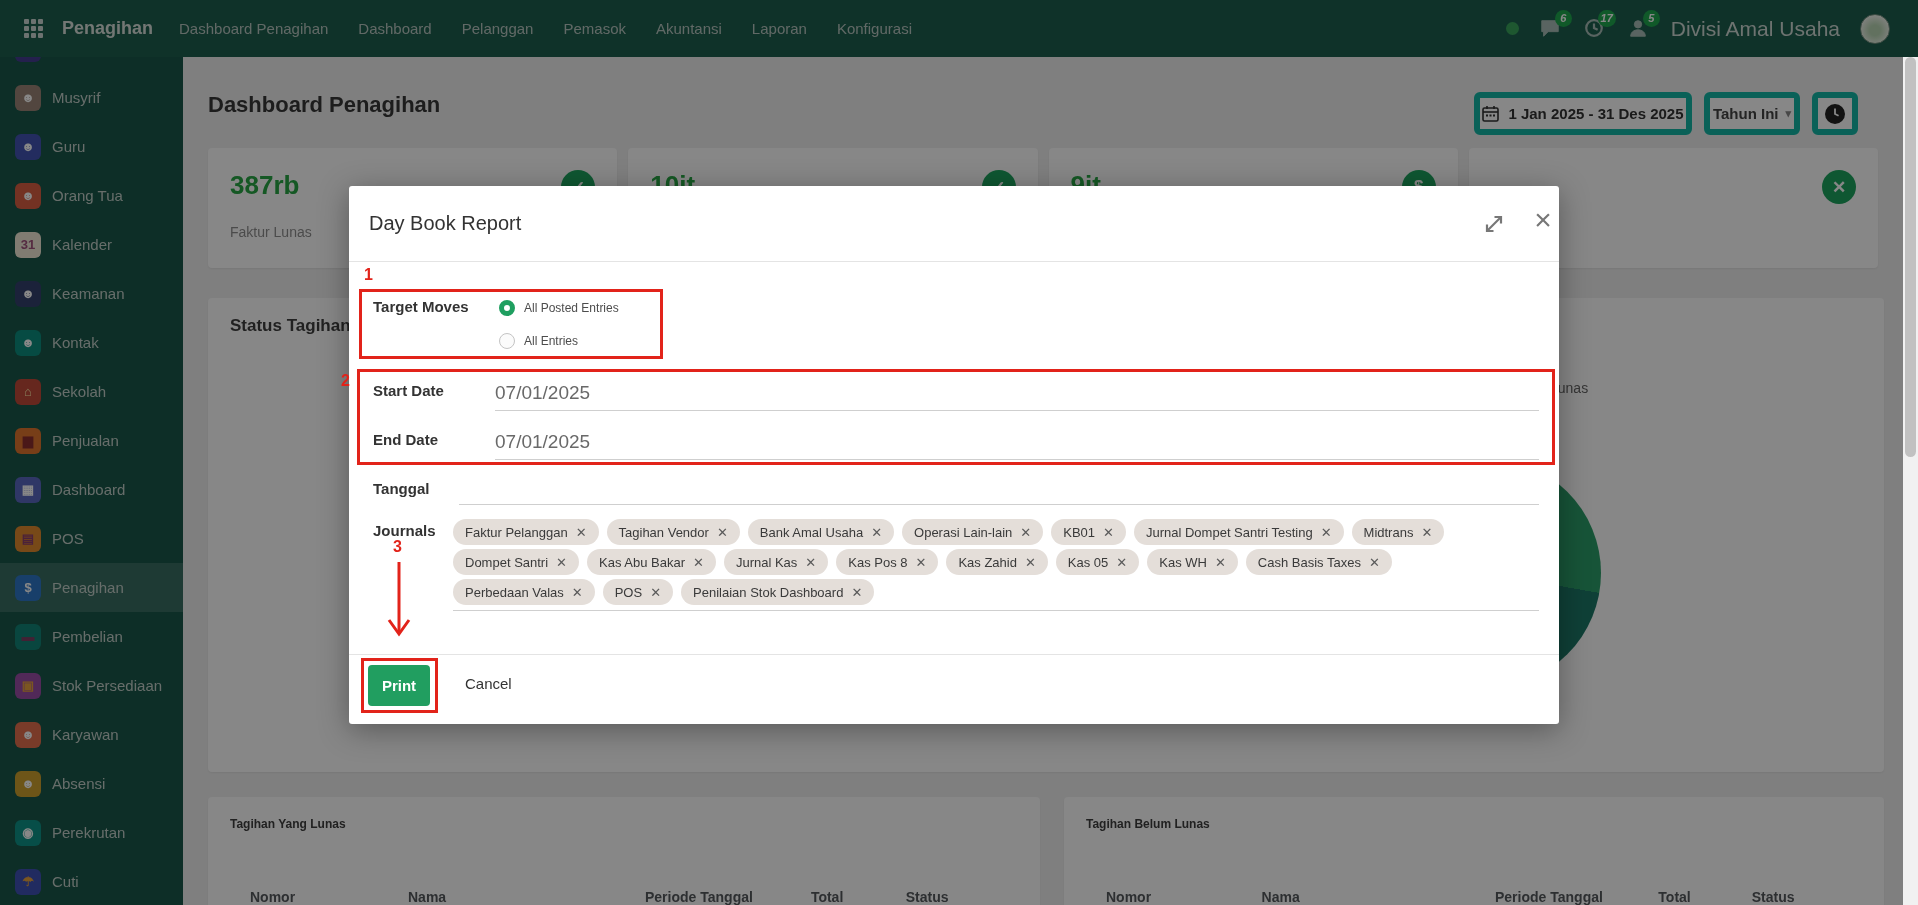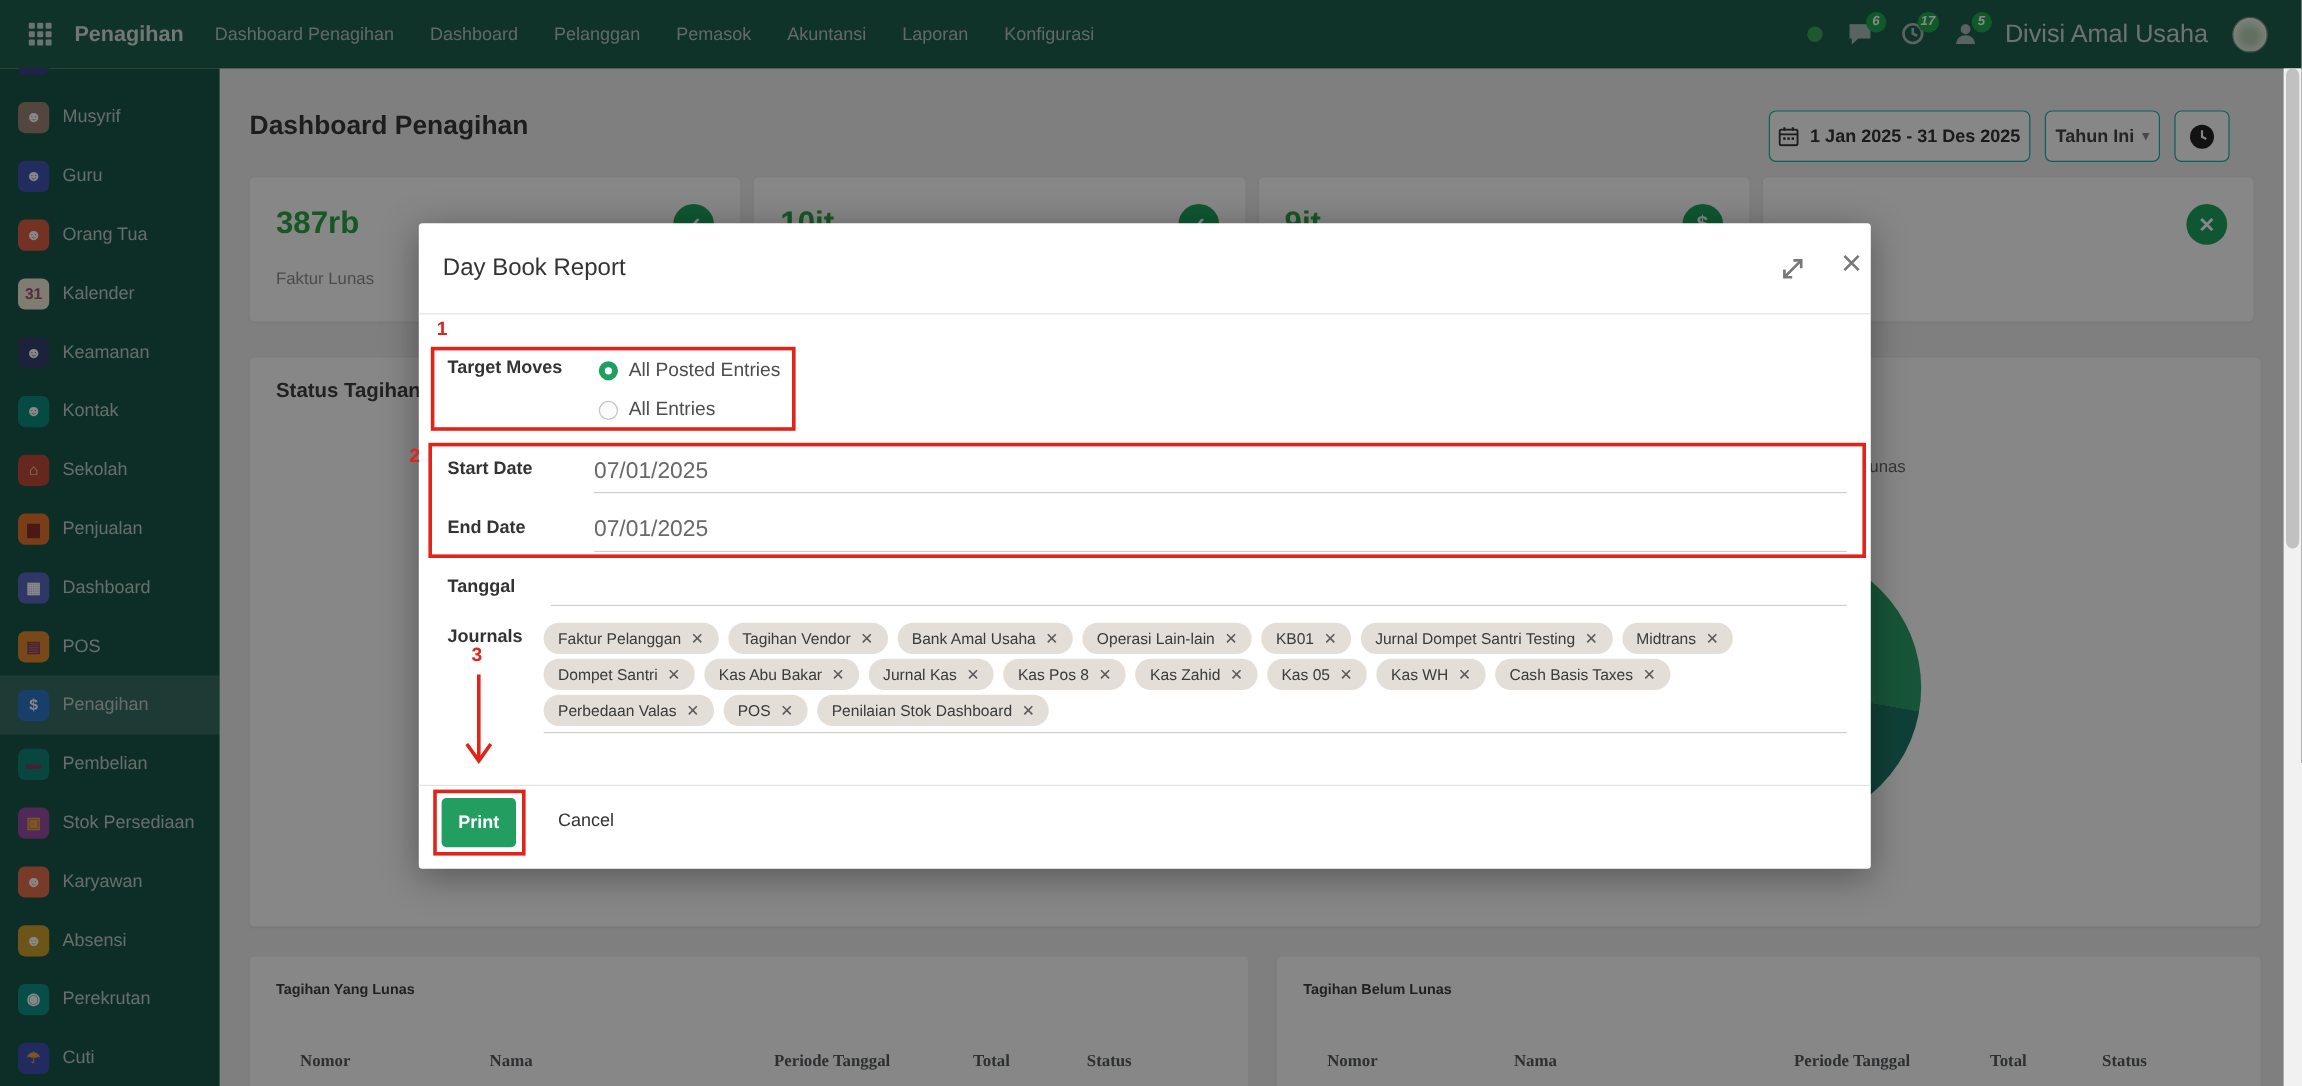--- a/index.html
+++ b/index.html
@@ -24,21 +24,21 @@
   
   .sidebar { position:absolute; left:0; top:57px; width:183px; height:848px; background:#1a574a; z-index:3; }
   .side-list { position:absolute; left:0; top:-33px; width:183px; }
   .side-item { height:49px; display:flex; align-items:center; cursor:pointer; }
   .side-item.active { background:rgba(255,255,255,0.14); }
   .tile { width:26px; height:26px; border-radius:6px; margin-left:15px; display:flex; align-items:center; justify-content:center; font-size:13px; font-weight:700; flex:none; }
   .side-label { color:#c2cfc9; font-size:15px; margin-left:11px; white-space:nowrap; }
 
   
   .page-title { position:absolute; left:208px; top:92px; font-size:22px; font-weight:700; color:#383838; }
-  .btn { position:absolute; background:#fff; border:1px solid #14b8a6; border-radius:6px; display:flex; align-items:center; justify-content:center; cursor:pointer; color:#333; }
+  .btn { position:absolute; background:#fff; border:6px solid #14b8a6; border-radius:6px; display:flex; align-items:center; justify-content:center; cursor:pointer; color:#333; }
   .btn-date { left:1474px; top:92px; width:218px; height:43px; font-size:15px; font-weight:700; gap:9px; }
   .btn-period { left:1704px; top:92px; width:96px; height:43px; font-size:15px; font-weight:600; gap:7px; color:#444; }
   .btn-clock { left:1812px; top:92px; width:46px; height:43px; }
   .caret { color:#888; font-size:11px; }
 
   .kpi-row { position:absolute; left:208px; top:148px; width:1670px; height:120px; display:flex; gap:11px; }
   .kpi-card { flex:1; background:#fff; border-radius:4px; position:relative; box-shadow:0 1px 2px rgba(0,0,0,0.06); }
   .kpi-value { position:absolute; left:22px; top:22px; font-size:26px; font-weight:700; color:#28a745; }
   .kpi-label { position:absolute; left:22px; top:76px; font-size:14px; color:#8f8f8f; }
   .kpi-ico { position:absolute; right:22px; top:22px; width:34px; height:34px; border-radius:50%; background:#1ea55f; color:#fff; font-size:17px; font-weight:700; display:flex; align-items:center; justify-content:center; }
@@ -48,21 +48,21 @@
   .legend { position:absolute; left:1322px; top:82px; display:flex; align-items:center; gap:7px; }
   .legend-swatch { width:13px; height:13px; background:#28a745; border-radius:2px; }
   .legend-label { font-size:14px; color:#666; }
   .pie { position:absolute; left:1163px; top:160px; width:230px; height:230px; border-radius:50%;
          background:conic-gradient(from 0deg, #2d9f6a 0deg 100deg, #1e7a68 100deg 230deg, #2d9f6a 230deg 360deg); }
 
   .table-card { position:absolute; top:797px; height:200px; background:#fff; border-radius:4px; box-shadow:0 1px 2px rgba(0,0,0,0.06); }
   .tc-left { left:208px; width:832px; }
   .tc-right { left:1064px; width:820px; }
   .table-title { position:absolute; left:22px; top:20px; font-size:12px; font-weight:700; color:#3f3f3f; }
-  .thead { position:absolute; left:0; top:80px; width:100%; display:grid; grid-template-columns:20% 30% 21% 12% 17%; padding-left:42px;font-family:Liberation Serif, serif; }
+  .thead { position:absolute; left:0; top:92px; width:100%; display:grid; grid-template-columns:20% 30% 21% 12% 17%; padding-left:42px; }
   .th { font-size:14px; font-weight:700; color:#55595d; white-space:nowrap; }
 
   
   .scrollbar { position:absolute; right:0; top:57px; width:15px; height:848px; background:#f1f1f1; z-index:30; }
   .scroll-thumb { position:absolute; left:2px; top:0; width:11px; height:400px; background:#c1c1c1; border-radius:6px; cursor:grab; }
 
   
   .overlay { position:absolute; inset:0; background:rgba(0,0,0,0.47); z-index:10; }
   .modal { position:absolute; left:349px; top:186px; width:1210px; height:538px; background:#fff; border-radius:3px; z-index:20; box-shadow:0 6px 30px rgba(0,0,0,0.35); }
   .m-title { position:absolute; left:20px; top:26px; font-size:20px; font-weight:500; color:#333; }
@@ -77,21 +77,21 @@
   .rect3 { left:12px; top:472px; width:77px; height:55px; }
 
   .f-label { position:absolute; left:24px; font-size:15px; font-weight:700; color:#333; }
   .f-value { position:absolute; left:146px; font-size:19px; color:#696969; cursor:text; }
   .f-line { position:absolute; height:1px; background:#cfcfcf; }
 
   .radio-row { position:absolute; left:150px; display:flex; align-items:center; gap:9px; cursor:pointer; }
   .radio { width:16px; height:16px; border-radius:50%; background:#fff; }
   .radio.sel { border:5px solid #1f9f60; }
   .radio.unsel { border:1px solid #c4c4c4; background:#fbfbfb; }
-  .radio-label { font-size:16px; color:#4d4d4d; }
+  .radio-label { font-size:12px; color:#4d4d4d; }
 
   .tags { position:absolute; left:104px; top:333px; width:1100px; }
   .tag-row { display:flex; gap:8px; margin-bottom:4px; }
   .tag { height:26px; background:#e4ded9; border-radius:13px; padding:0 12px; display:flex; align-items:center; gap:8px; font-size:13px; font-weight:500; color:#3a3a3a; white-space:nowrap; }
   .tag-x { color:#5a5a5a; font-size:13px; cursor:pointer; }
 
   .m-footer-line { position:absolute; left:0; top:468px; width:100%; height:1px; background:#e4e4e4; }
   .btn-print { position:absolute; left:19px; top:479px; width:62px; height:41px; background:#219e60; border:none; border-radius:4px; color:#fff; font-size:15px; font-weight:700; cursor:pointer; font-family:"Liberation Sans",sans-serif; }
   .btn-cancel { position:absolute; left:116px; top:489px; font-size:15px; color:#333; cursor:pointer; font-weight:400; }
   .arrow3 { position:absolute; left:36px; top:374px; z-index:6; }

